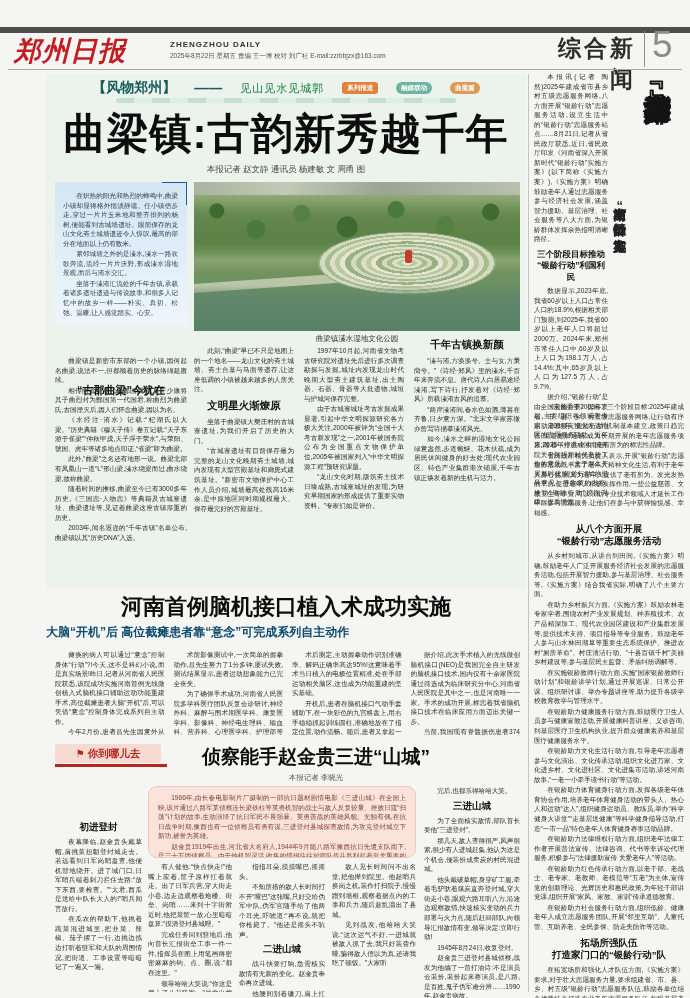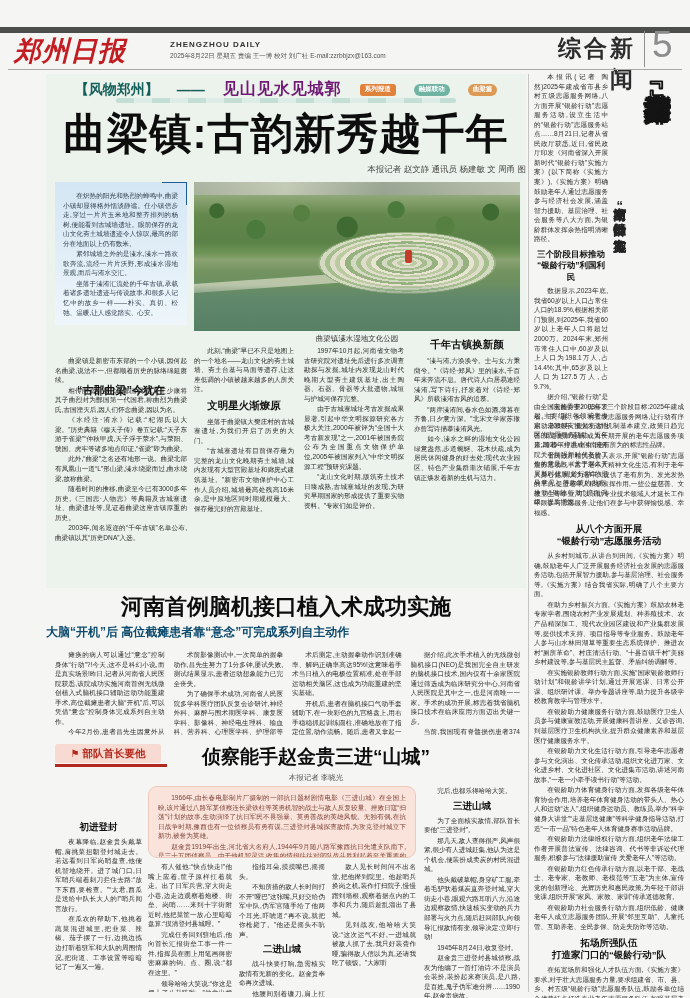--- a/index.html
+++ b/index.html
@@ -17,30 +17,30 @@
   .m-date{left:170px;top:52px;font-size:6.5px;color:#555;}
   .sec-title{left:534px;top:33px;width:102px;text-align:right;font-size:23px;color:#2c2c2c;letter-spacing:3px;font-weight:bold;}
   .sec-vline{left:644px;top:31px;width:1px;height:36px;background:#8f8f8f;}
   .page-no{left:652px;top:24px;font-size:37px;color:#8a8d8c;font-weight:normal;}
   .m-rule{left:8px;top:69px;width:674px;height:1px;background:#a8a8a8;}
 
   
   .feature-panel{left:46px;top:74px;width:480px;height:514px;background:#ecf2ec;}
   .banner{left:46px;top:79px;width:480px;display:flex;justify-content:center;align-items:center;gap:18px;}
   .b-label,.b-dash{color:#155f5a;font-weight:900;font-size:14px;}
-  .b-title{color:#701a75;font-weight:700;font-size:16px;letter-spacing:1px;}
+  .b-title{color:#15803d;font-weight:400;font-size:11px;letter-spacing:1px;}
   .chip{color:#fff;font-size:6.5px;padding:1.5px 5px;border-radius:3px;font-weight:bold;}
   .chip-orange{background:#e0813c;}
   .chip-teal{background:#6fb3a2;border-radius:8px;}
   .chip-amber{background:#dd9a55;border-radius:8px;}
   .banner-wave{left:116px;top:98px;width:340px;height:5px;border-radius:3px;opacity:.65;
       background:repeating-linear-gradient(90deg,#aed4c8 0 18px,#d6eae3 18px 36px);}
   .f-headline{left:46px;top:106px;width:480px;text-align:center;font-size:42px;font-weight:900;
       color:#0d0d0d;letter-spacing:1px;}
-  .f-byline{left:46px;top:164px;width:480px;text-align:right;font-size:8.5px;color:#4a4a4a;}
+  .f-byline{left:46px;top:164px;width:480px;text-align:center;font-size:8.5px;color:#4a4a4a;}
   .introbox{left:55px;top:182px;width:132px;height:143px;box-sizing:border-box;padding:9px 9px 6px 8px;
       background:linear-gradient(180deg,#d4e6f4,#eef6fb);}
   .introbox::after{content:"";position:absolute;right:-4px;top:-4px;width:24px;height:22px;
       border-top:5px solid #1c5d98;border-right:5px solid #1c5d98;}
   .introbox p{color:#31404c;}
   .photo{left:194px;top:182px;width:326px;height:149px;overflow:hidden;
       background:linear-gradient(180deg,#b6bfa8 0,#90a878 9%,#64884d 22%,#5a8148 40%,#6f9458 48%,
       #8aa372 52%,#73935f 60%,#6b8f62 70%,#648a68 82%,#5f876b 100%);}
   .ph-top{position:absolute;left:0;top:0;width:100%;height:13px;opacity:.9;
       background:linear-gradient(90deg,#aab3a0,#c6ccba 28%,#98a492 58%,#bcc2b1);}
@@ -200,21 +200,21 @@
       <div>
           <p>据介绍,此次手术植入的无线微创脑机接口(NEO)是我国完全自主研发的脑机接口技术,国内仅有十余家医院通过筛选成为临床研究分中心,河南省人民医院是其中之一,也是河南唯一一家。手术的成功开展,标志着我省脑机接口技术在临床应用方面迈出关键一步。</p>
           <p>当前,我国现有脊髓损伤患者374万,每年新增病例约10万,脑卒中患者2834万,庞大的患者群体对神经功能重建需求迫切。随着脑机接口技术迭代完善,产品性能不断提升,未来将在脑疾病诊疗和康复领域发挥重要作用。</p>
         </div>
 
     </div>
   </div>
 
   <div class="abs mem-label">
     <span class="flag">⚑</span>
-    <span>部队首长要他</span>
+    <span>你到哪儿去</span>
   </div>
   <div class="abs mem-label-bar"></div>
   <div class="abs mem-headline">侦察能手赵金贵三进“山城”</div>
   <div class="abs mem-byline">本报记者 李晓光</div>
   <div class="abs pinkbox bt-sm">
       <p>1966年,由长春电影制片厂摄制的一部抗日题材剧情电影《三进山城》在全国上映,该片通过八路军某侦察连长梁铁柱等英勇机智的战士与敌人反复较量、挫败日寇“扫荡”计划的故事,生动演绎了抗日军民不畏强暴、英勇善战的英雄风貌。无独有偶,在抗日战争时期,豫西也有一位侦察员有勇有谋,三进登封县城探查敌情,为攻克登封城立下新功,被誉为英雄。</p>
       <p>赵金贵1919年出生,河北省大名府人,1944年9月随八路军豫西抗日先遣支队南下,是三十五团侦察员。由于他机智灵活,收集的情报往往对部队战斗胜利起着至关重要的作用,被部队首长称为“侦察能手”。</p>
     </div>
 
   <div class="abs mc1">

